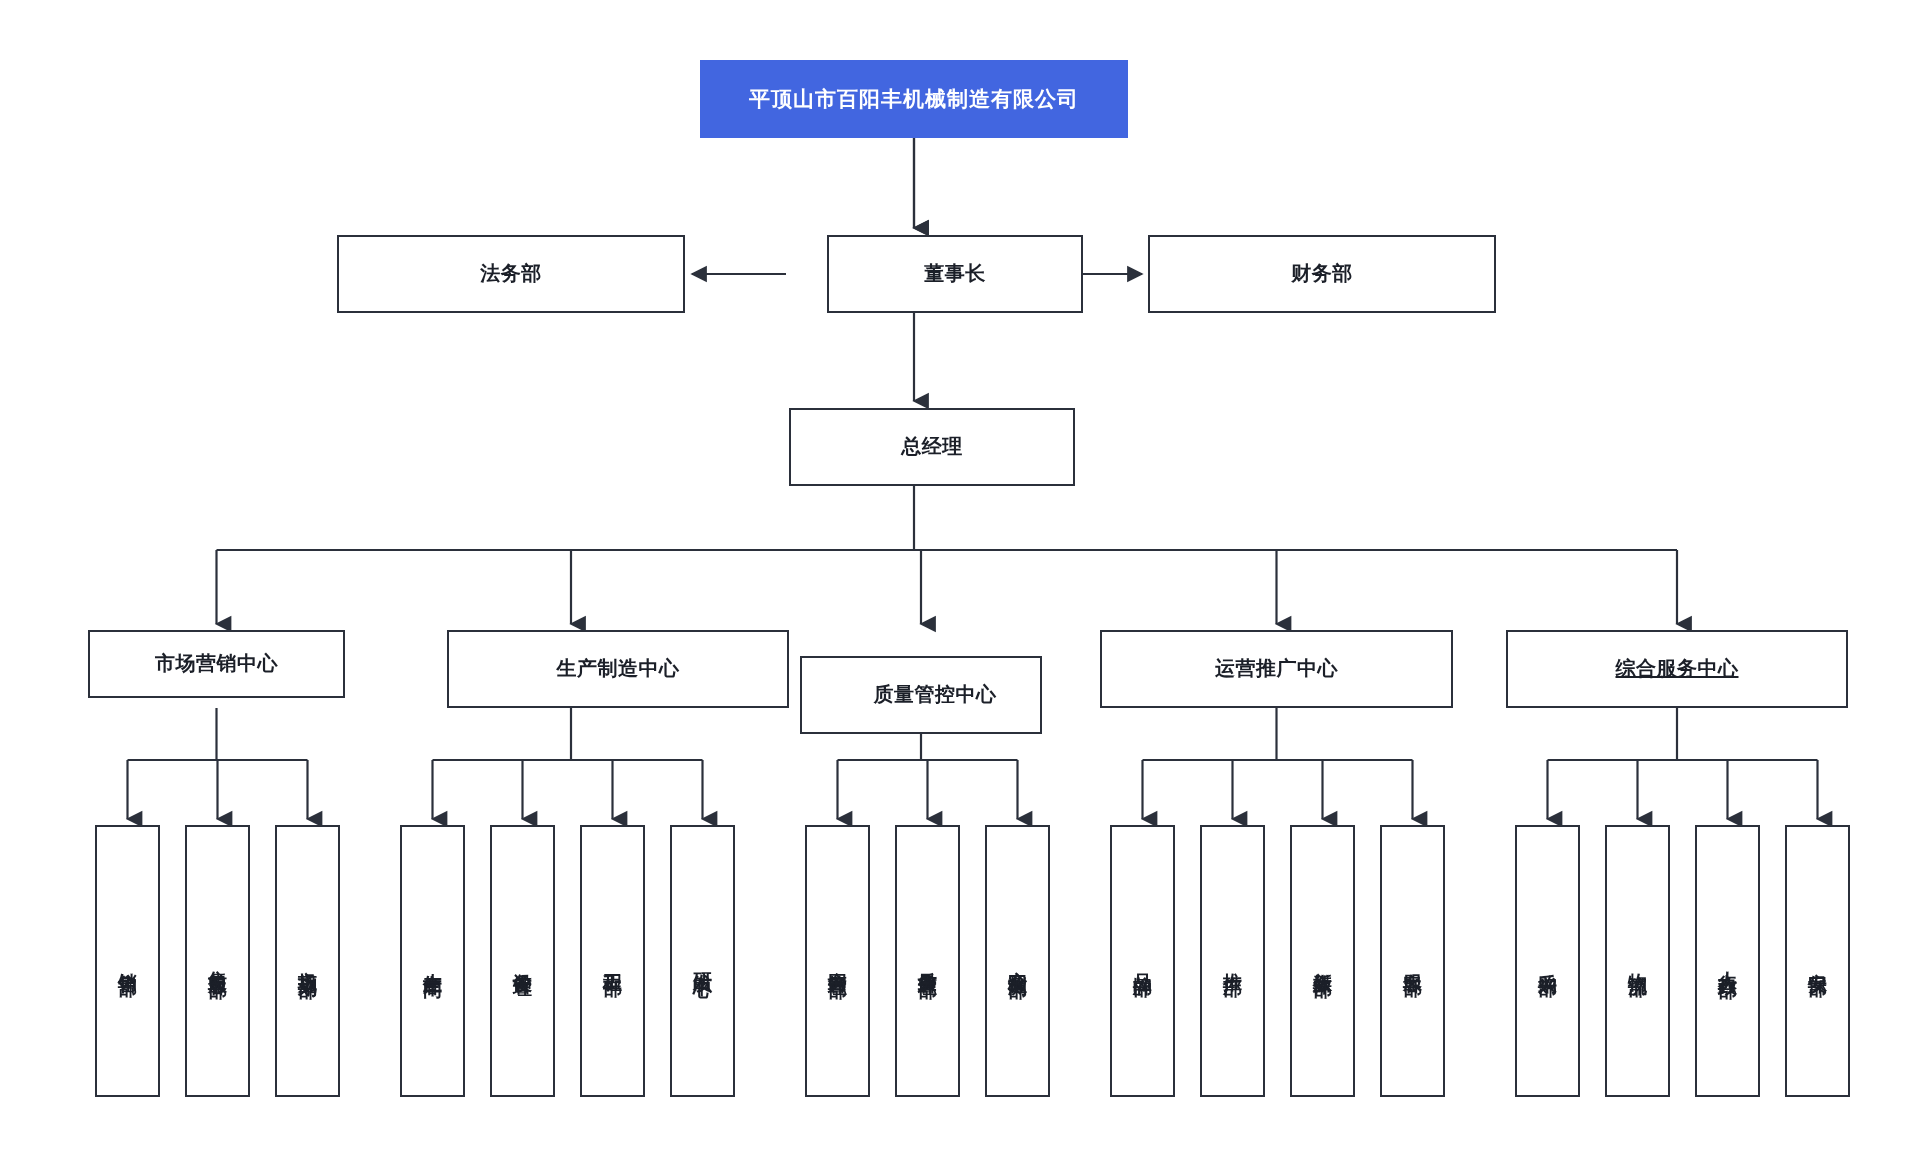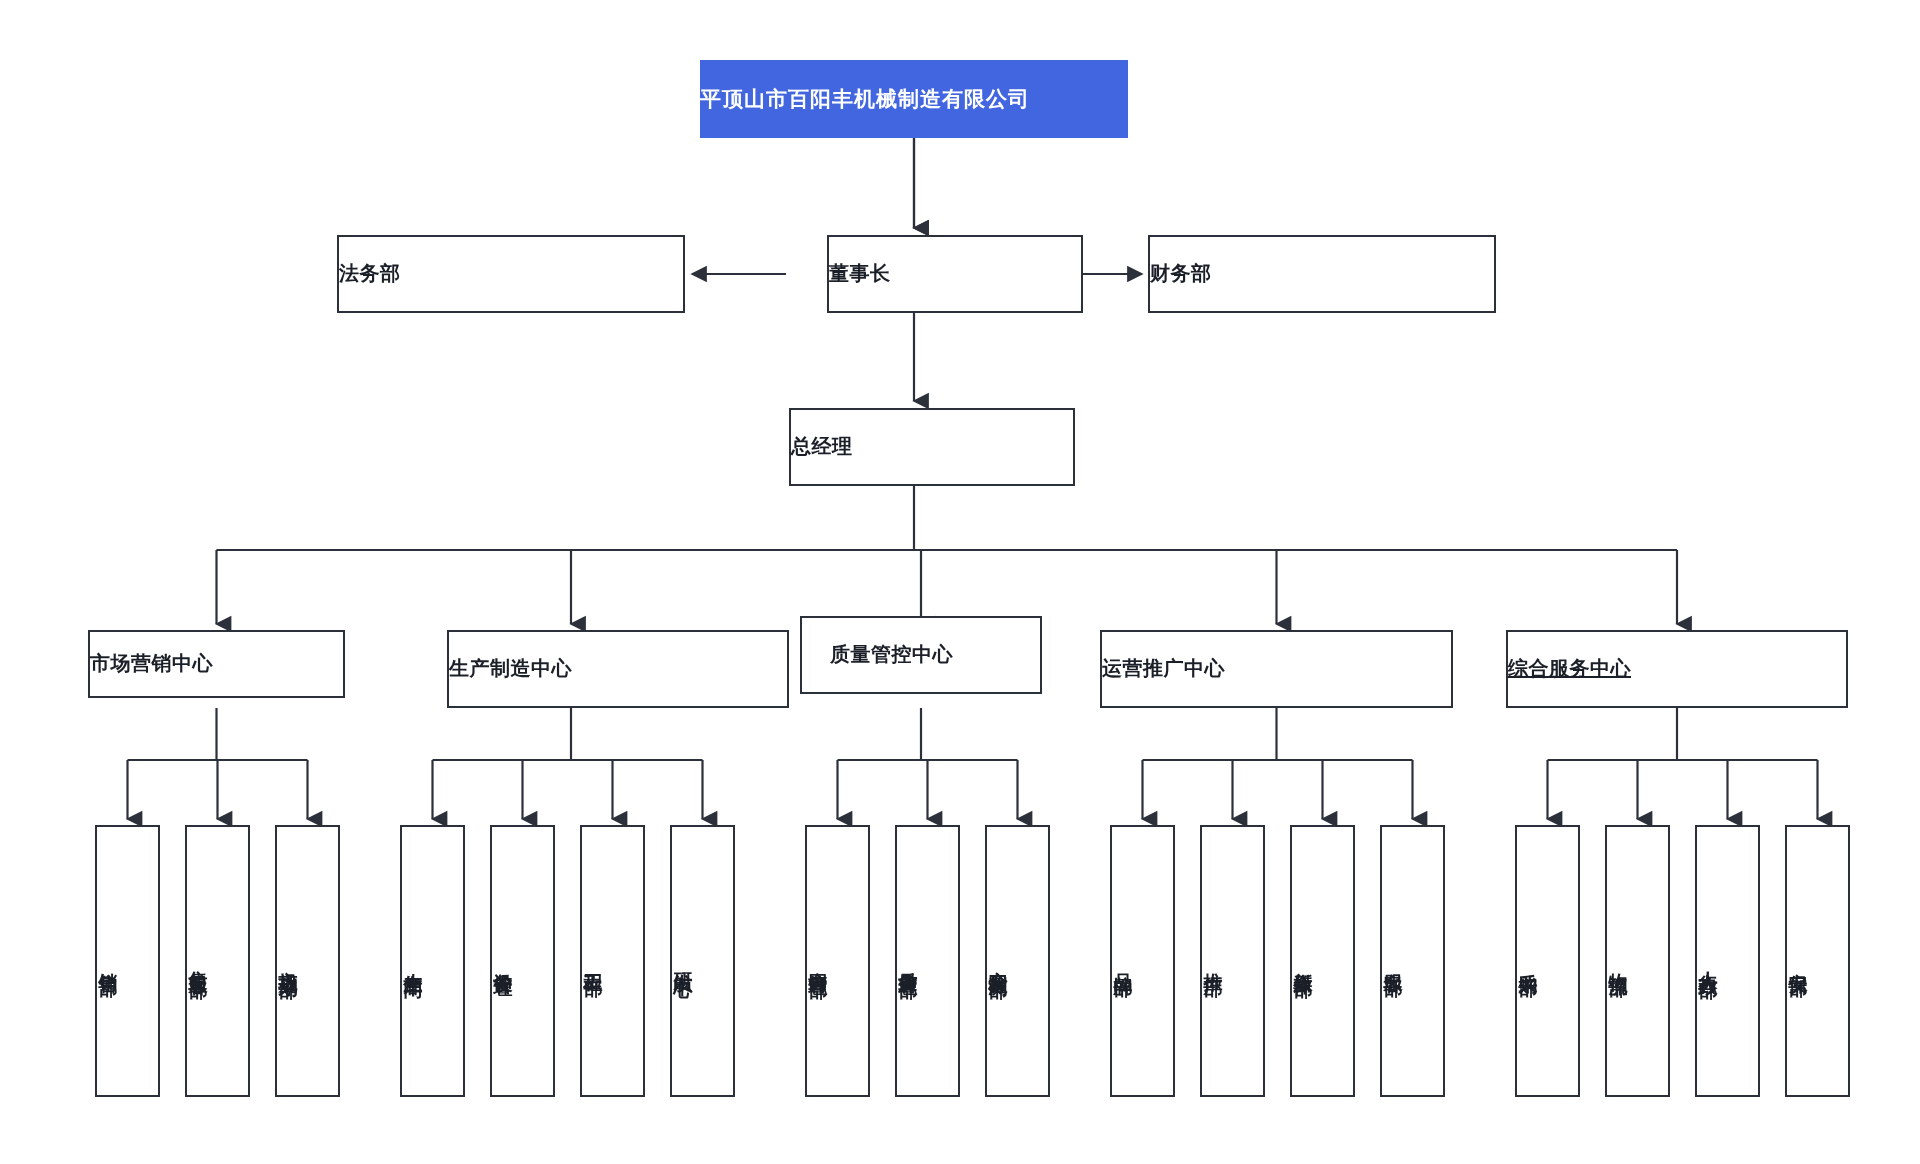--- a/index.html
+++ b/index.html
@@ -5,21 +5,21 @@
   html,body{margin:0;padding:0;background:#ffffff;}
   body{
     width:1920px;height:1164px;overflow:hidden;
     font-family:"Liberation Sans","DejaVu Sans",sans-serif;
   }
   #chart-root{position:relative;width:1920px;height:1164px;background:#fff;}
   svg#org-svg{position:absolute;left:0;top:0;width:1920px;height:1164px;}
   .node-box{
     position:absolute;box-sizing:border-box;
     border:2.5px solid #2b303b;background:#ffffff;
-    display:flex;align-items:center;justify-content:flex-start;
+    display:flex;align-items:center;justify-content:center;
     color:#1b1f28;font-weight:bold;
   }
   .node-box.root{
     background:#4266e0;border:none;color:#ffffff;
   }
   .node-label{
     line-height:1.18;text-align:center;white-space:pre-line;
     letter-spacing:0.5px;
   }
   .node-label.vert{
@@ -130,21 +130,21 @@
       </div>
       <div class="node-box lvl-leaf" style="left: 490px; top: 825px; width: 65px; height: 272px;">
         <span class="node-label vert">设备管理</span>
       </div>
       <div class="node-box lvl-leaf" style="left: 580px; top: 825px; width: 65px; height: 272px;">
         <span class="node-label vert">工程部</span>
       </div>
       <div class="node-box lvl-leaf" style="left: 670px; top: 825px; width: 65px; height: 272px;">
         <span class="node-label vert">研发中心</span>
       </div>
-      <div class="node-box lvl-center" style="left: 800px; top: 616px; width: 242px; height: 78px; padding-left: 28px;">
+      <div class="node-box lvl-center" style="left: 800px; top: 656px; width: 242px; height: 78px; padding-left: 28px;">
         <span class="node-label">质量管控中心</span>
       </div>
       <div class="node-box lvl-leaf" style="left: 805px; top: 825px; width: 65px; height: 272px;">
         <span class="node-label vert">合同管理部</span>
       </div>
       <div class="node-box lvl-leaf" style="left: 895px; top: 825px; width: 65px; height: 272px;">
         <span class="node-label vert">质量管理部</span>
       </div>
       <div class="node-box lvl-leaf" style="left: 985px; top: 825px; width: 65px; height: 272px;">
         <span class="node-label vert">安全检测部</span>

